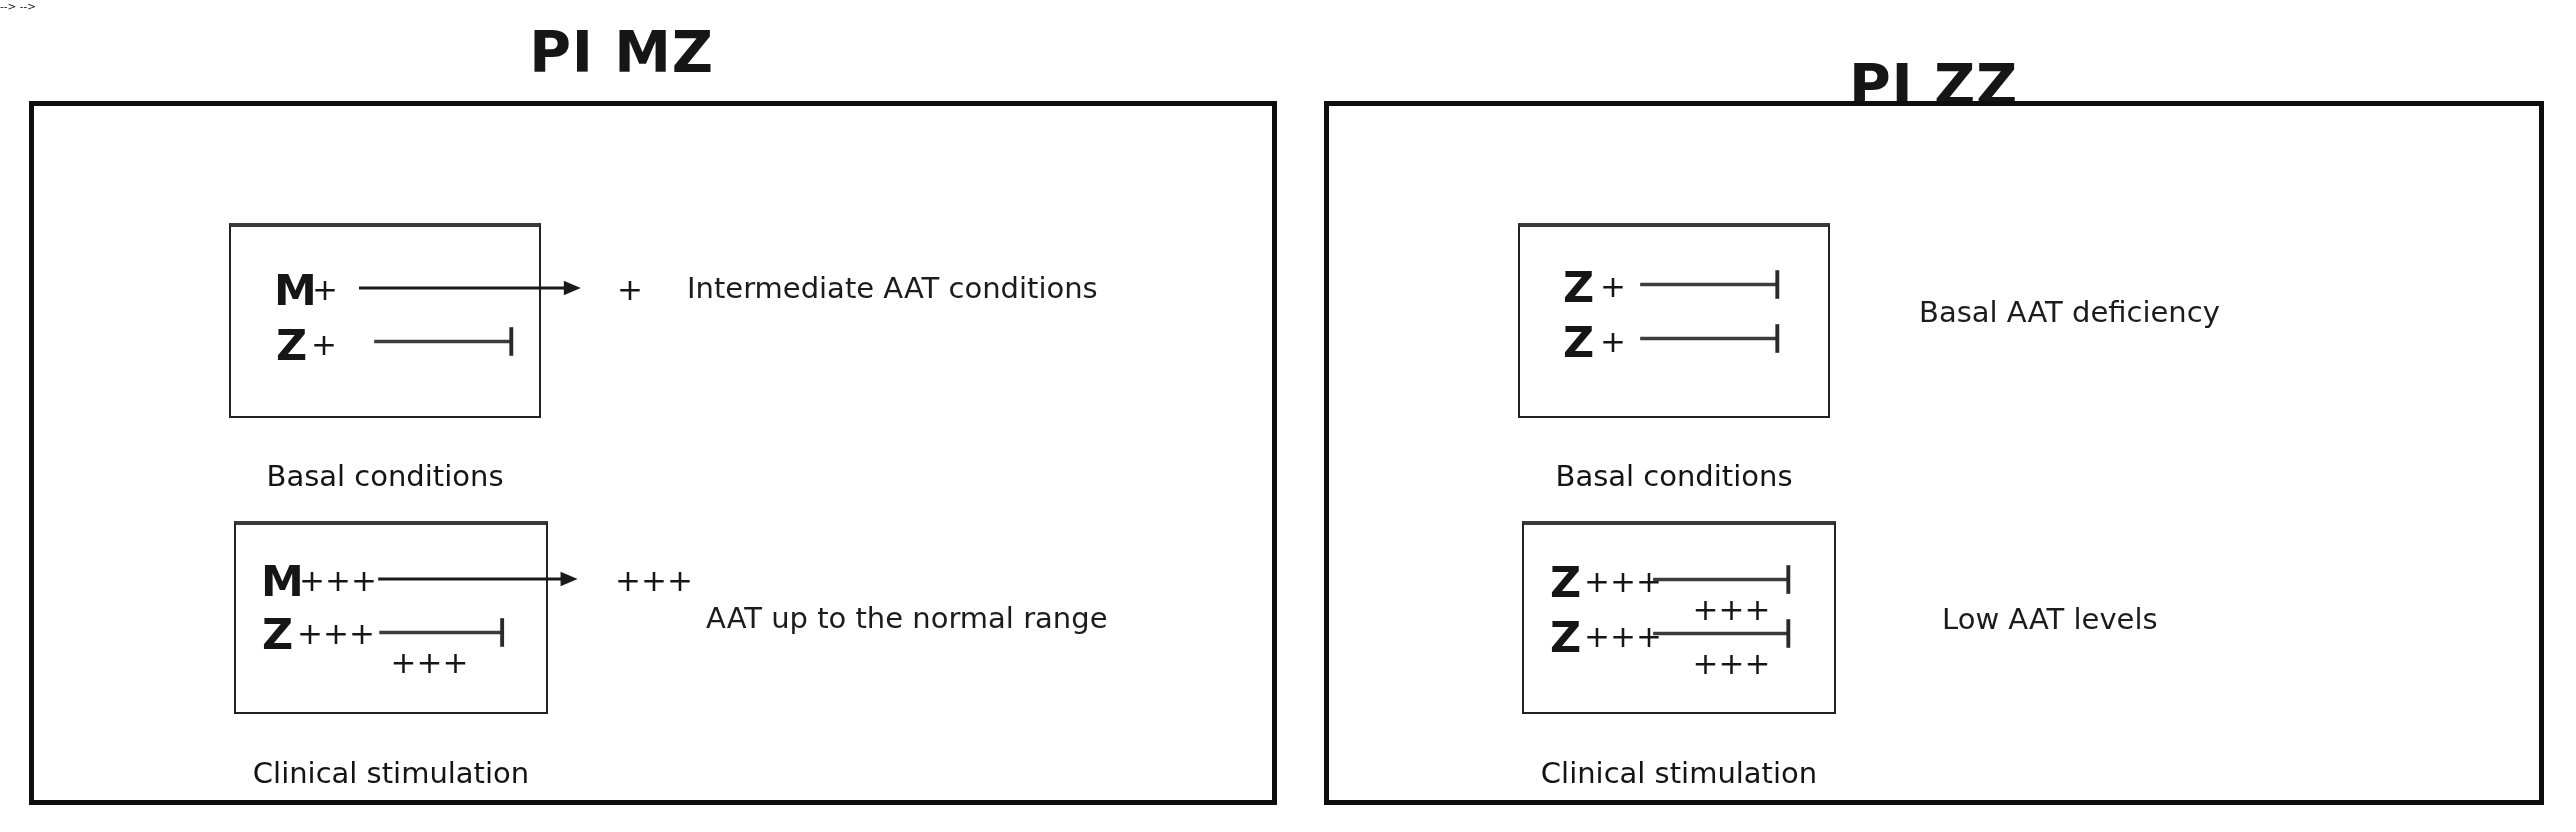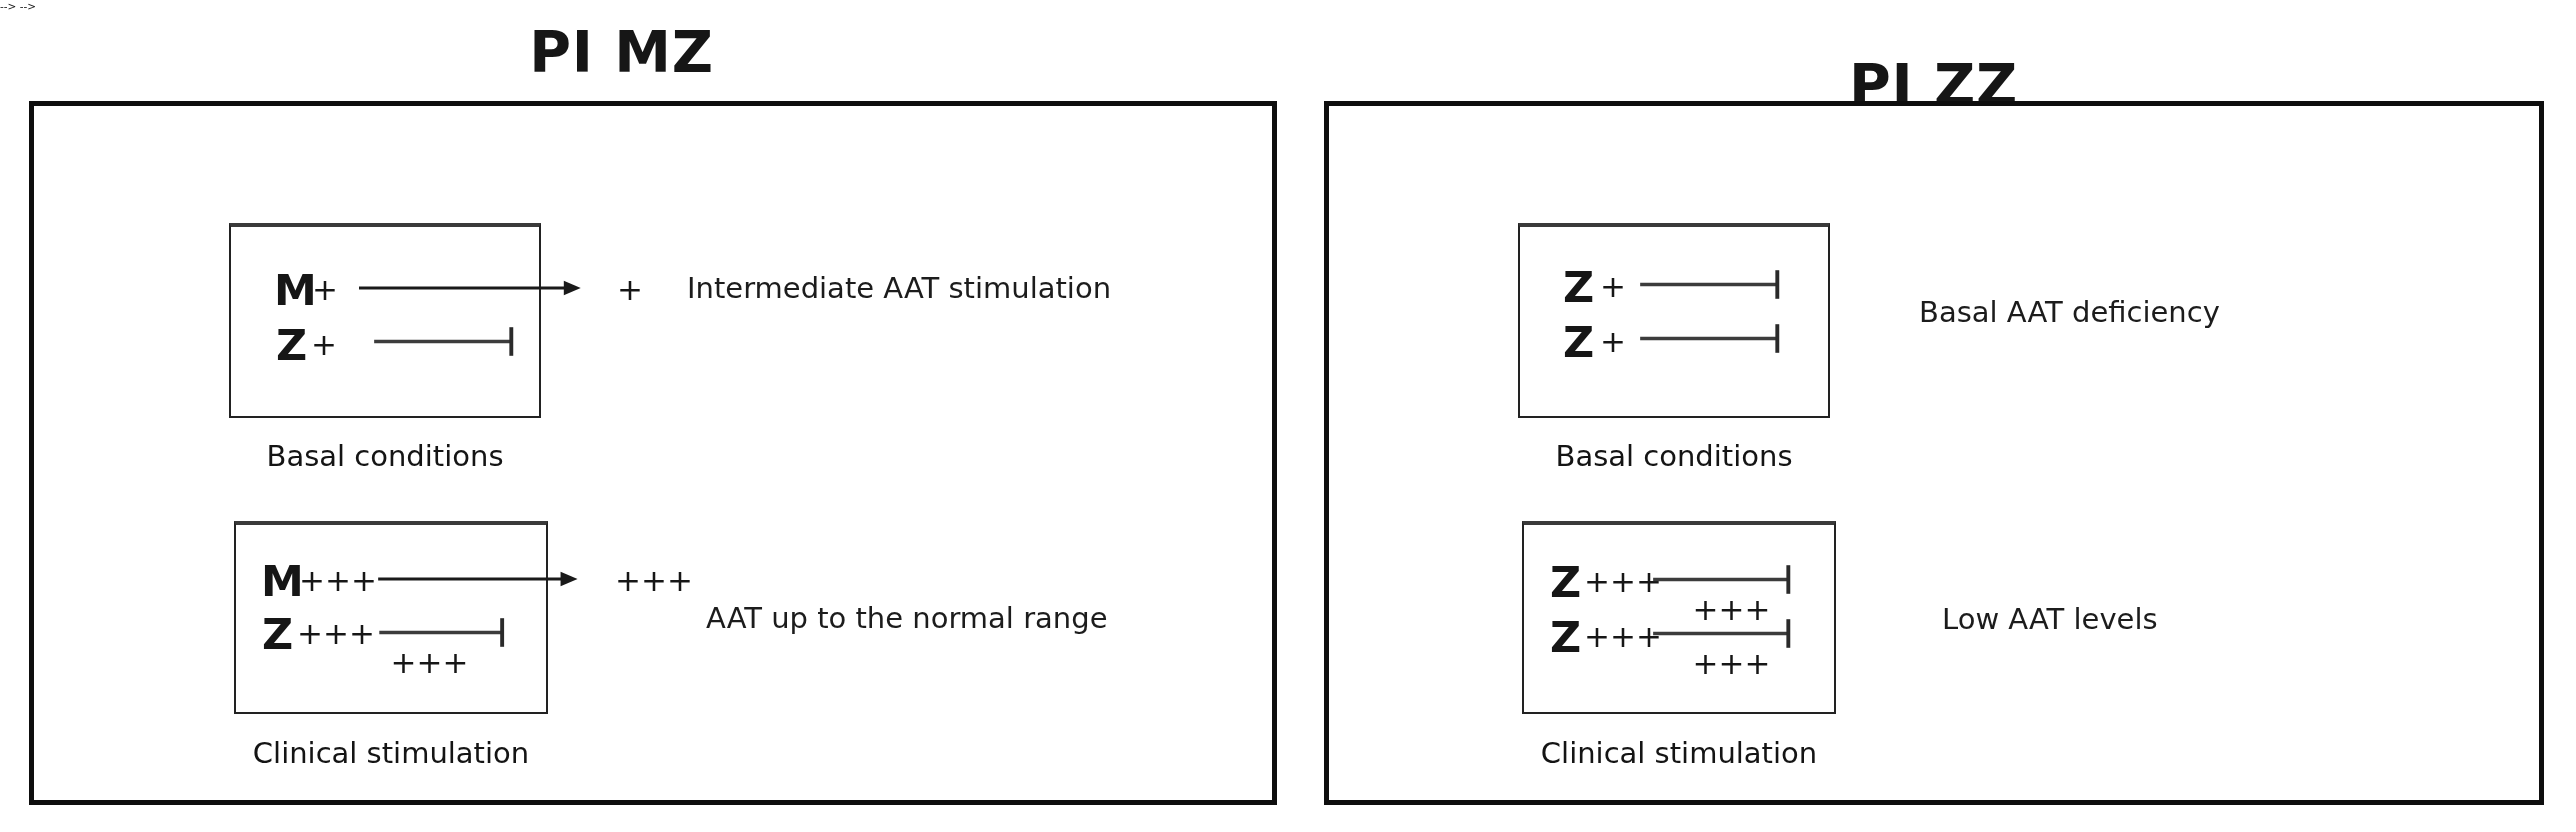--- a/index.html
+++ b/index.html
@@ -9,21 +9,21 @@
     background:#ffffff;
     font-family:"DejaVu Sans","Liberation Sans",sans-serif;
     color:#161616;
     overflow:hidden;
   }
   .t{position:absolute;white-space:nowrap;line-height:1;transform:translateY(-50%);}
   .title{font-size:57px;font-weight:700;letter-spacing:0.7px;text-align:center;transform:translateY(-42%);}
   .gene{font-size:43px;font-weight:700;transform:translateY(-42%);}
   .plus{font-size:31px;font-weight:400;transform:translateY(-42%);letter-spacing:0px;}
   .note{font-size:29px;font-weight:400;color:#1c1c1c;}
-  .boxlabel{font-size:29px;font-weight:400;color:#141414;text-align:center;}
+  .boxlabel{font-size:29px;font-weight:400;color:#141414;text-align:center;margin-top:20px;}
   .outer-box{position:absolute;border:5.2px solid #0e0e0e;background:#ffffff;box-sizing:border-box;}
   .inner-box{position:absolute;border:2.6px solid #222222;border-top:4.6px solid #3a3a3a;background:transparent;box-sizing:border-box;}
   svg{position:absolute;overflow:visible;}
 </style>
 </head>
 <body>
 
 <div id="canvas">
 
   
@@ -35,21 +35,21 @@
   <div class="inner-box" style="left:229px;top:223px;width:312px;height:195px;"></div>
 
     --&gt;
   <div class="t gene" style="left:274px;top:287px;">M</div>
   <div class="t plus" style="left:312px;top:287px;">+</div>
   <svg style="left:359px;top:271px;" width="225" height="34" viewBox="0 0 345 52">
     <line x1="0" y1="26" x2="320" y2="26" stroke="#1a1a1a" stroke-width="4.5"></line>
     <path d="M340,26 L314,15 L314,37 Z" fill="#1a1a1a" stroke="none"></path>
   </svg>
   <div class="t plus" style="left:617px;top:287px;">+</div>
-  <div class="t note" style="left:687px;top:288px;">Intermediate AAT stimulation</div>
+  <div class="t note" style="left:687px;top:288px;">Intermediate AAT conditions</div>
 
   
   <div class="t gene" style="left:276px;top:342px;">Z</div>
   <div class="t plus" style="left:311px;top:342px;">+</div>
   <svg style="left:374px;top:322px;" width="142" height="39" viewBox="0 0 218 60">
     <line x1="0" y1="30" x2="211" y2="30" stroke="#3c3c3c" stroke-width="5.5"></line>
     <line x1="211" y1="8" x2="211" y2="52" stroke="#2a2a2a" stroke-width="6"></line>
   </svg>
 
   <div class="t boxlabel" style="left:229px;top:456px;width:312px;">Basal conditions</div>

